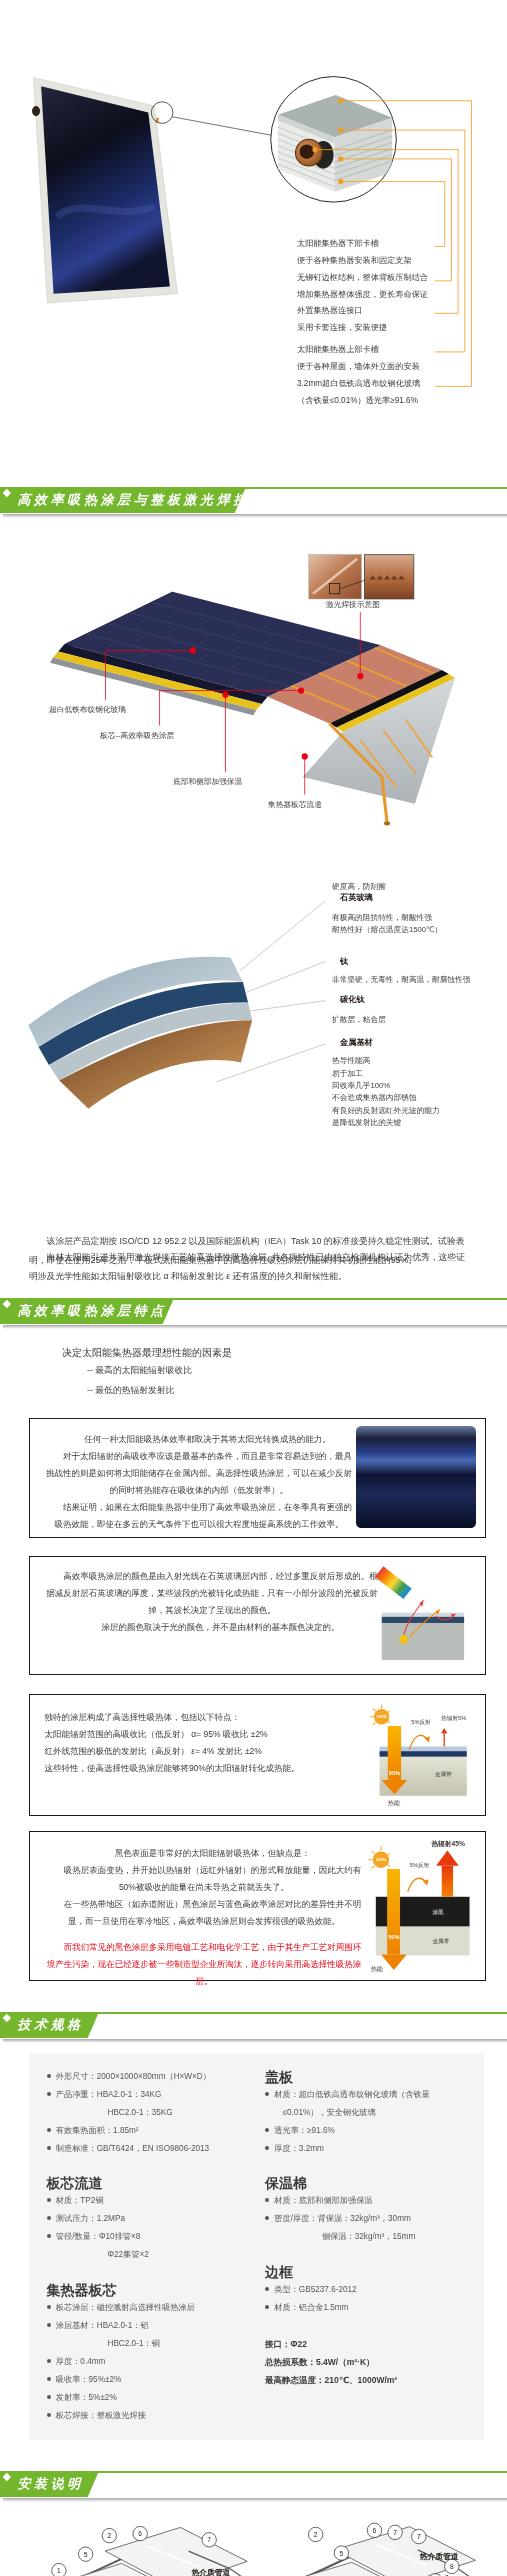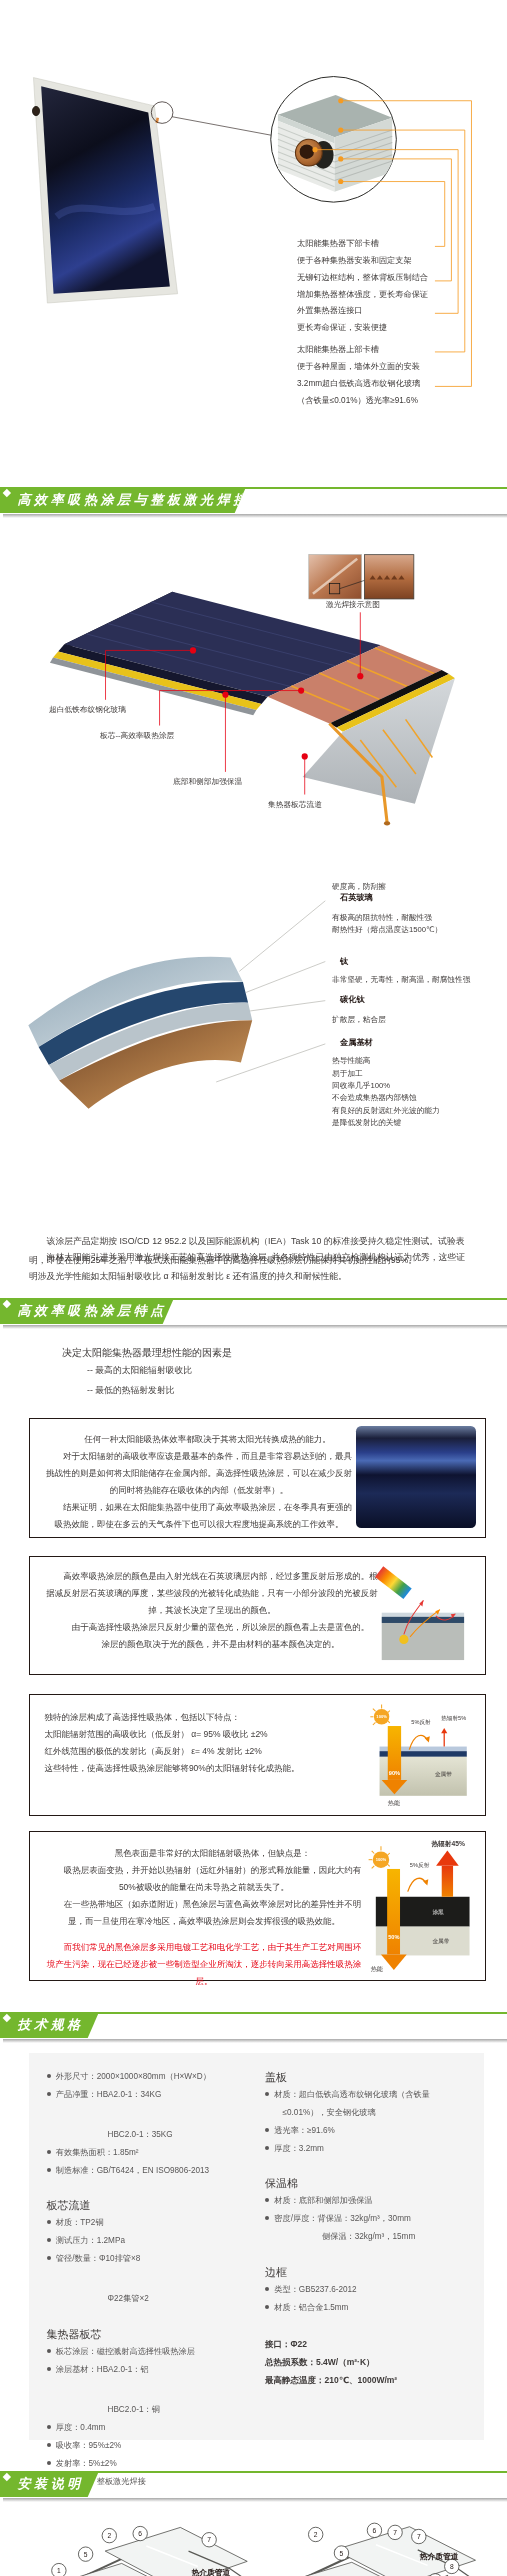--- a/index.html
+++ b/index.html
@@ -27,22 +27,22 @@
   .ind{text-indent:2em;text-align:center;}
   .redtxt{color:#e60012;}
   
   .mat-title{position:absolute;left:332px;font-size:8.2px;font-weight:bold;color:#231815;margin-left:8px;}
   .mat-line{position:absolute;left:332px;font-size:7.7px;color:#3e3a39;}
   
   .specbox{position:absolute;left:29px;top:2053px;width:455px;height:387px;background:#f4f4f4;}
   .spec-col{position:absolute;top:17.5px;width:206px;}
   .sp{position:relative;padding-left:9.3px;font-size:8.2px;color:#595757;height:18px;line-height:11.3px;}
   .sp .dot{position:absolute;left:0;top:3.1px;width:4.1px;height:4.1px;border-radius:50%;background:#595757;}
-  .sp-ind{padding-left:61px;margin-top:22px;}
-  .sp-head{font-size:11px;font-weight:normal;color:#3e3a39;height:18px;line-height:12.4px;margin-top:16.5px;}
+  .sp-ind{padding-left:61px;}
+  .sp-head{font-size:14px;font-weight:bold;color:#3e3a39;height:18px;line-height:12.4px;margin-top:16.5px;}
   .sp-bold{font-size:8.5px;font-weight:bold;color:#3e3a39;height:18px;line-height:12.4px;}
   .mt36{margin-top:18.5px;}
   svg text{font-family:"Liberation Sans","DejaVu Sans",sans-serif;}
 </style>
 </head>
 <body>
 
 <div id="page">
 
   <svg class="abs" style="left:0;top:0" width="507" height="482" viewBox="0 0 985 935">
@@ -121,21 +121,21 @@
   <div class="ann" style="top:236px">
     <div>太阳能集热器下部卡槽</div>
       <div>便于各种集热器安装和固定支架</div>
   </div>
   <div class="ann" style="top:270px">
     <div>无铆钉边框结构，整体背板压制结合</div>
       <div>增加集热器整体强度，更长寿命保证</div>
   </div>
   <div class="ann" style="top:303px">
     <div>外置集热器连接口</div>
-      <div>更长寿命保证，安装便捷</div>
+      <div>采用卡套连接，安装便捷</div>
   </div>
   <div class="ann" style="top:342px">
     <div>太阳能集热器上部卡槽</div>
       <div>便于各种屋面，墙体外立面的安装</div>
   </div>
   <div class="ann" style="top:376px">
     <div>3.2mm超白低铁高透布纹钢化玻璃</div>
       <div>（含铁量≤0.01%）透光率≥91.6%</div>
   </div>
 
@@ -294,21 +294,20 @@
       <p class="ind" style="margin:0">对于太阳辐射的高吸收率应该是最基本的条件，而且是非常容易达到的，最具挑战性的则是如何将太阳能储存在金属内部。高选择性吸热涂层，可以在减少反射的同时将热能存在吸收体的内部（低发射率）。</p>
       <p class="ind" style="margin:0">结果证明，如果在太阳能集热器中使用了高效率吸热涂层，在冬季具有更强的吸热效能，即使在多云的天气条件下也可以很大程度地提高系统的工作效率。</p>
     </div>
     <div class="abs" style="right:9.3px;top:7.2px;width:120px;height:102px;border-radius:5.2px;
          background:linear-gradient(180deg,#6b7da0 0%,#1a1f3a 12%,#2a3f8a 26%,#4a6ab5 34%,#0e1330 48%,#1c2a57 66%,#0a0f26 100%);"></div>
   </div>
 
   <div class="fbox" style="top:1556px;height:117px">
     <div class="btxt" style="top:11.3px;width:335px">
       <p class="ind" style="margin:0">高效率吸热涂层的颜色是由入射光线在石英玻璃层内部，经过多重反射后形成的。根据减反射层石英玻璃的厚度，某些波段的光被转化成热能，只有一小部分波段的光被反射掉，其波长决定了呈现出的颜色。</p>
-      <p class="ind" style="margin:0">由于高选择性吸热涂层只反射少量的蓝色光，所以涂层的颜色看上去是蓝色的。</p>
       <p class="ind" style="margin:0">涂层的颜色取决于光的颜色，并不是由材料的基本颜色决定的。</p>
     </div>
     <svg class="abs" style="right:8.2px;top:5.2px" width="103" height="106" viewBox="0 0 200 205">
       <defs>
         <linearGradient id="rb" x1="0" y1="0" x2="1" y2="0">
           <stop offset="0" stop-color="#e53935"></stop>
             <stop offset="0.25" stop-color="#fb8c00"></stop>
           <stop offset="0.5" stop-color="#fdd835"></stop>
             <stop offset="0.75" stop-color="#43a047"></stop>
           <stop offset="1" stop-color="#1e88e5"></stop>

